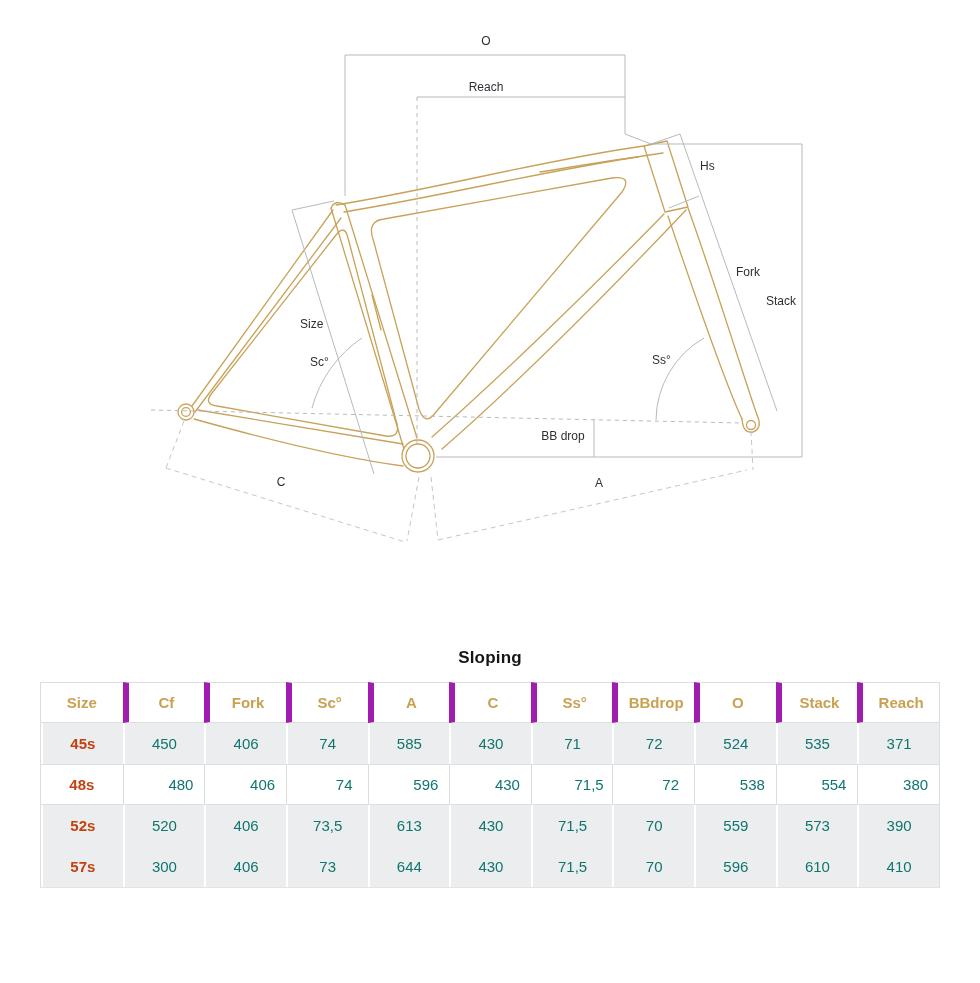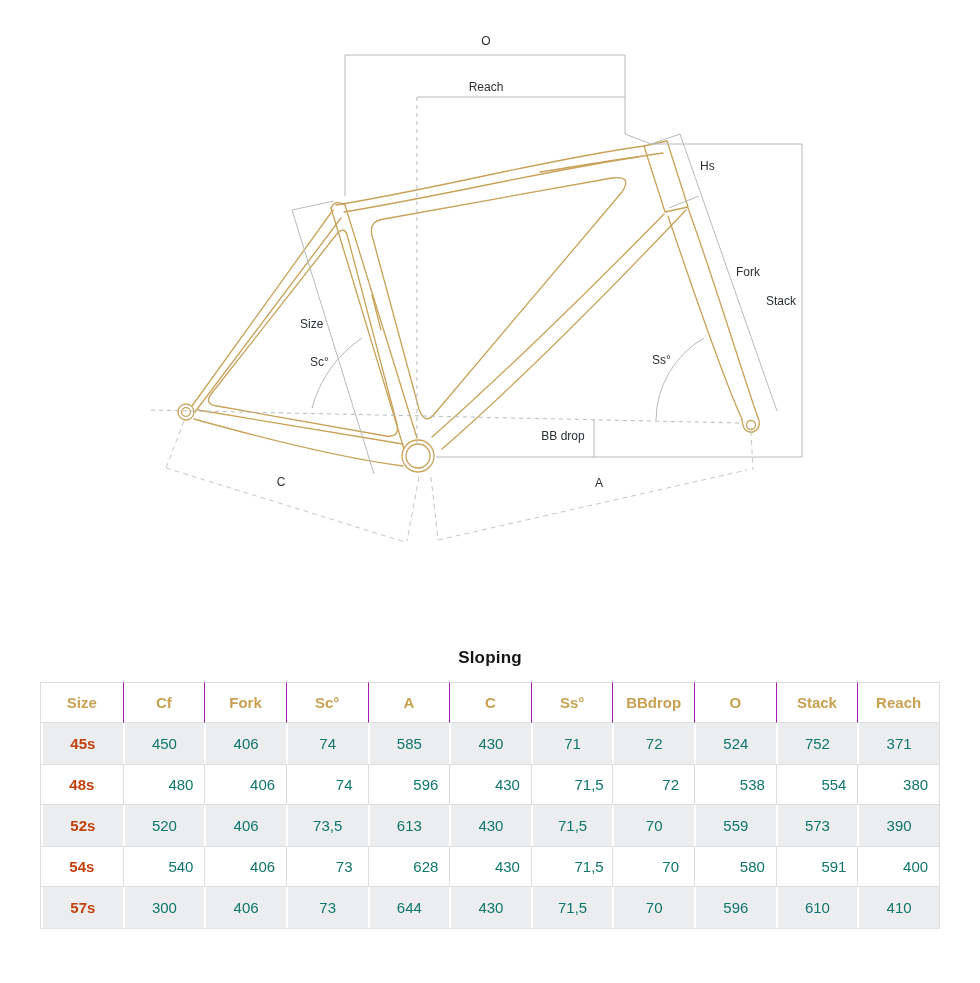--- a/index.html
+++ b/index.html
@@ -60,21 +60,21 @@
     overflow: hidden;
     white-space: nowrap;
   }
   table.geo thead th {
     color: #c9a152;
     font-weight: bold;
     background: #ffffff;
     border-top: 1px solid #dcdddd;
     border-bottom: 1px solid #dcdddd;
   }
-  table.geo thead th + th { border-left: 1px solid #a21caf; text-align: center; }
+  table.geo thead th + th { border-left: 6px solid #a21caf; text-align: center; }
   table.geo tbody tr.shade td {
     background: #ecedee;
     border-left: 2px solid #ffffff;
   }
   table.geo tbody tr.plain td {
     background: #ffffff;
     border-top: 1px solid #dedfe0;
     border-bottom: 1px solid #dedfe0;
   }
   table.geo tbody tr.plain td + td { border-left: 1px solid #dcdddd; padding-left: 36px; }
@@ -202,21 +202,21 @@
         <tr class="shade">
           <td class="size-col">45s</td>
           <td>450</td>
           <td>406</td>
           <td>74</td>
           <td>585</td>
           <td>430</td>
           <td>71</td>
           <td>72</td>
           <td>524</td>
-          <td>752</td>
+          <td>535</td>
           <td>371</td>
         </tr>
         <tr class="plain">
           <td class="size-col">48s</td>
           <td>480</td>
           <td>406</td>
           <td>74</td>
           <td>596</td>
           <td>430</td>
           <td>71,5</td>
@@ -231,33 +231,20 @@
           <td>406</td>
           <td>73,5</td>
           <td>613</td>
           <td>430</td>
           <td>71,5</td>
           <td>70</td>
           <td>559</td>
           <td>573</td>
           <td>390</td>
         </tr>
-        <tr class="plain">
-          <td class="size-col">54s</td>
-          <td>540</td>
-          <td>406</td>
-          <td>73</td>
-          <td>628</td>
-          <td>430</td>
-          <td>71,5</td>
-          <td>70</td>
-          <td>580</td>
-          <td>591</td>
-          <td>400</td>
-        </tr>
         <tr class="shade">
           <td class="size-col">57s</td>
           <td>300</td>
           <td>406</td>
           <td>73</td>
           <td>644</td>
           <td>430</td>
           <td>71,5</td>
           <td>70</td>
           <td>596</td>

